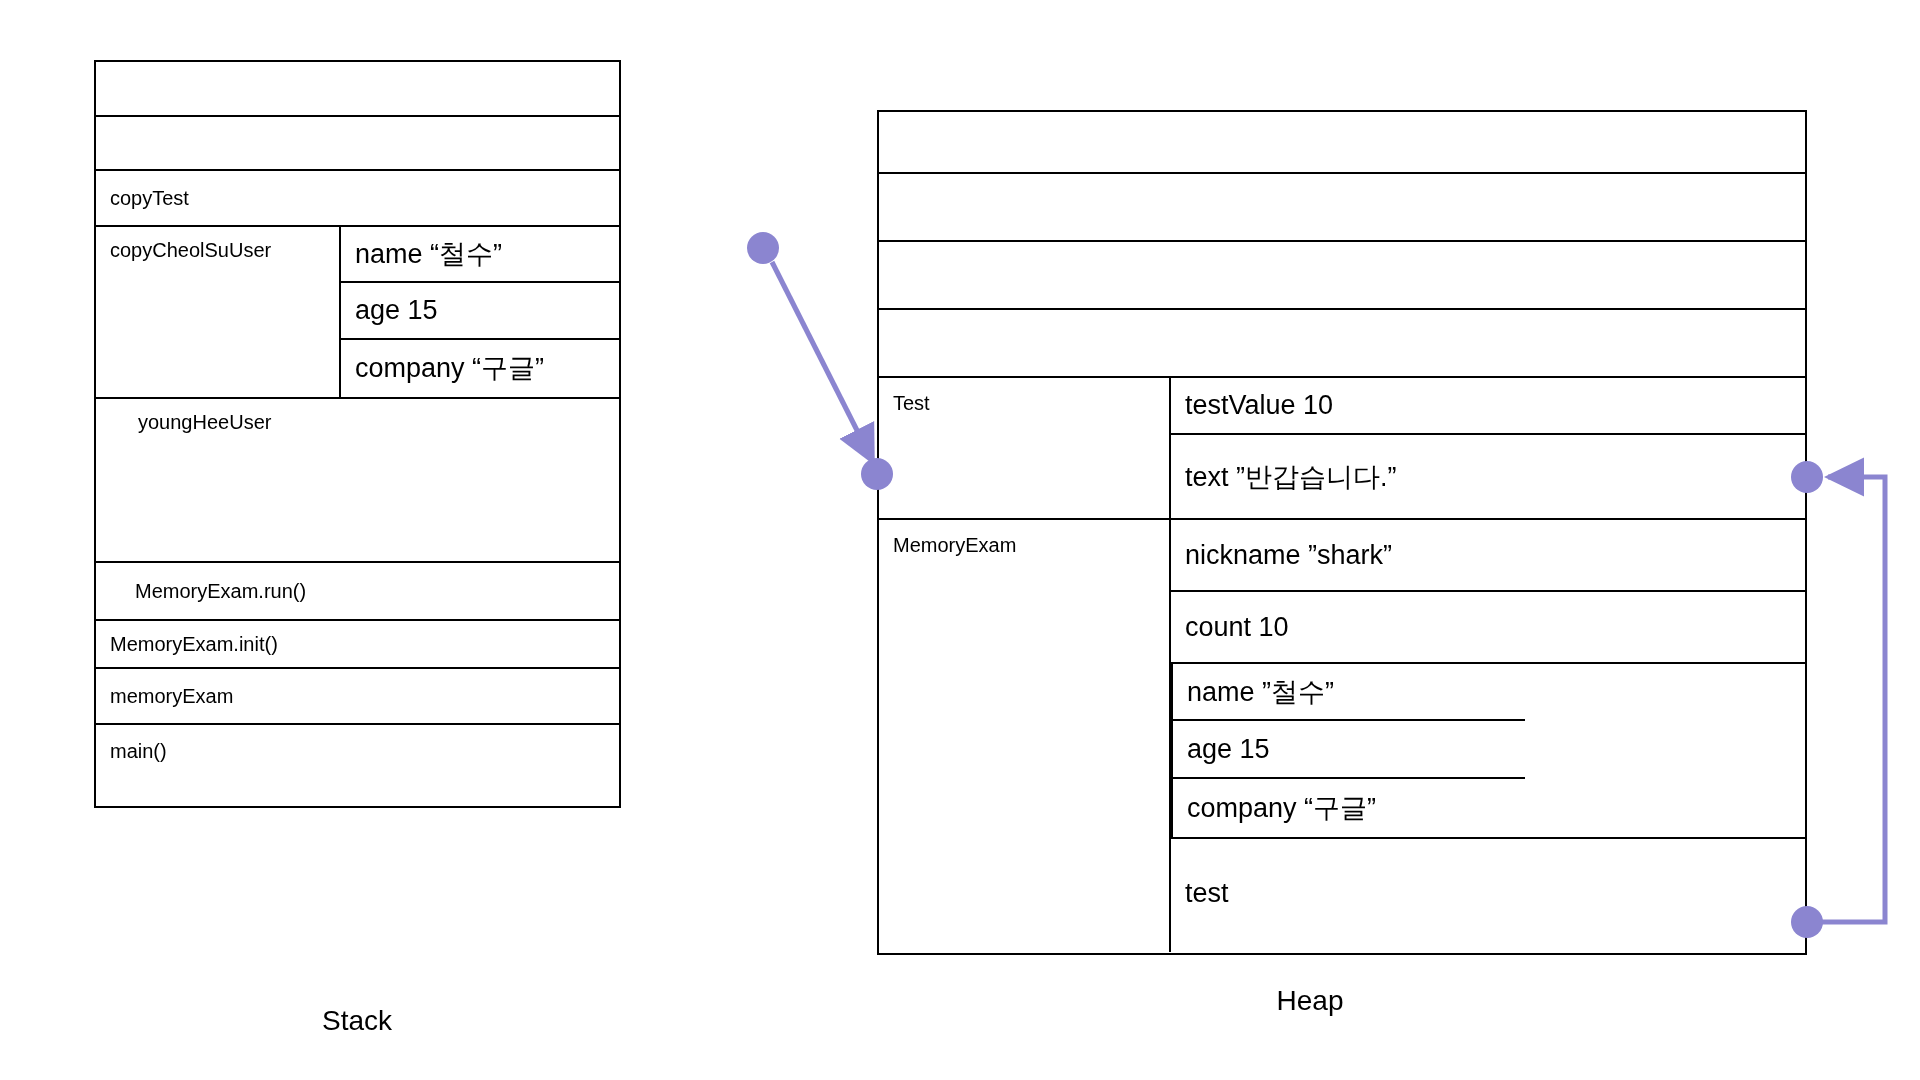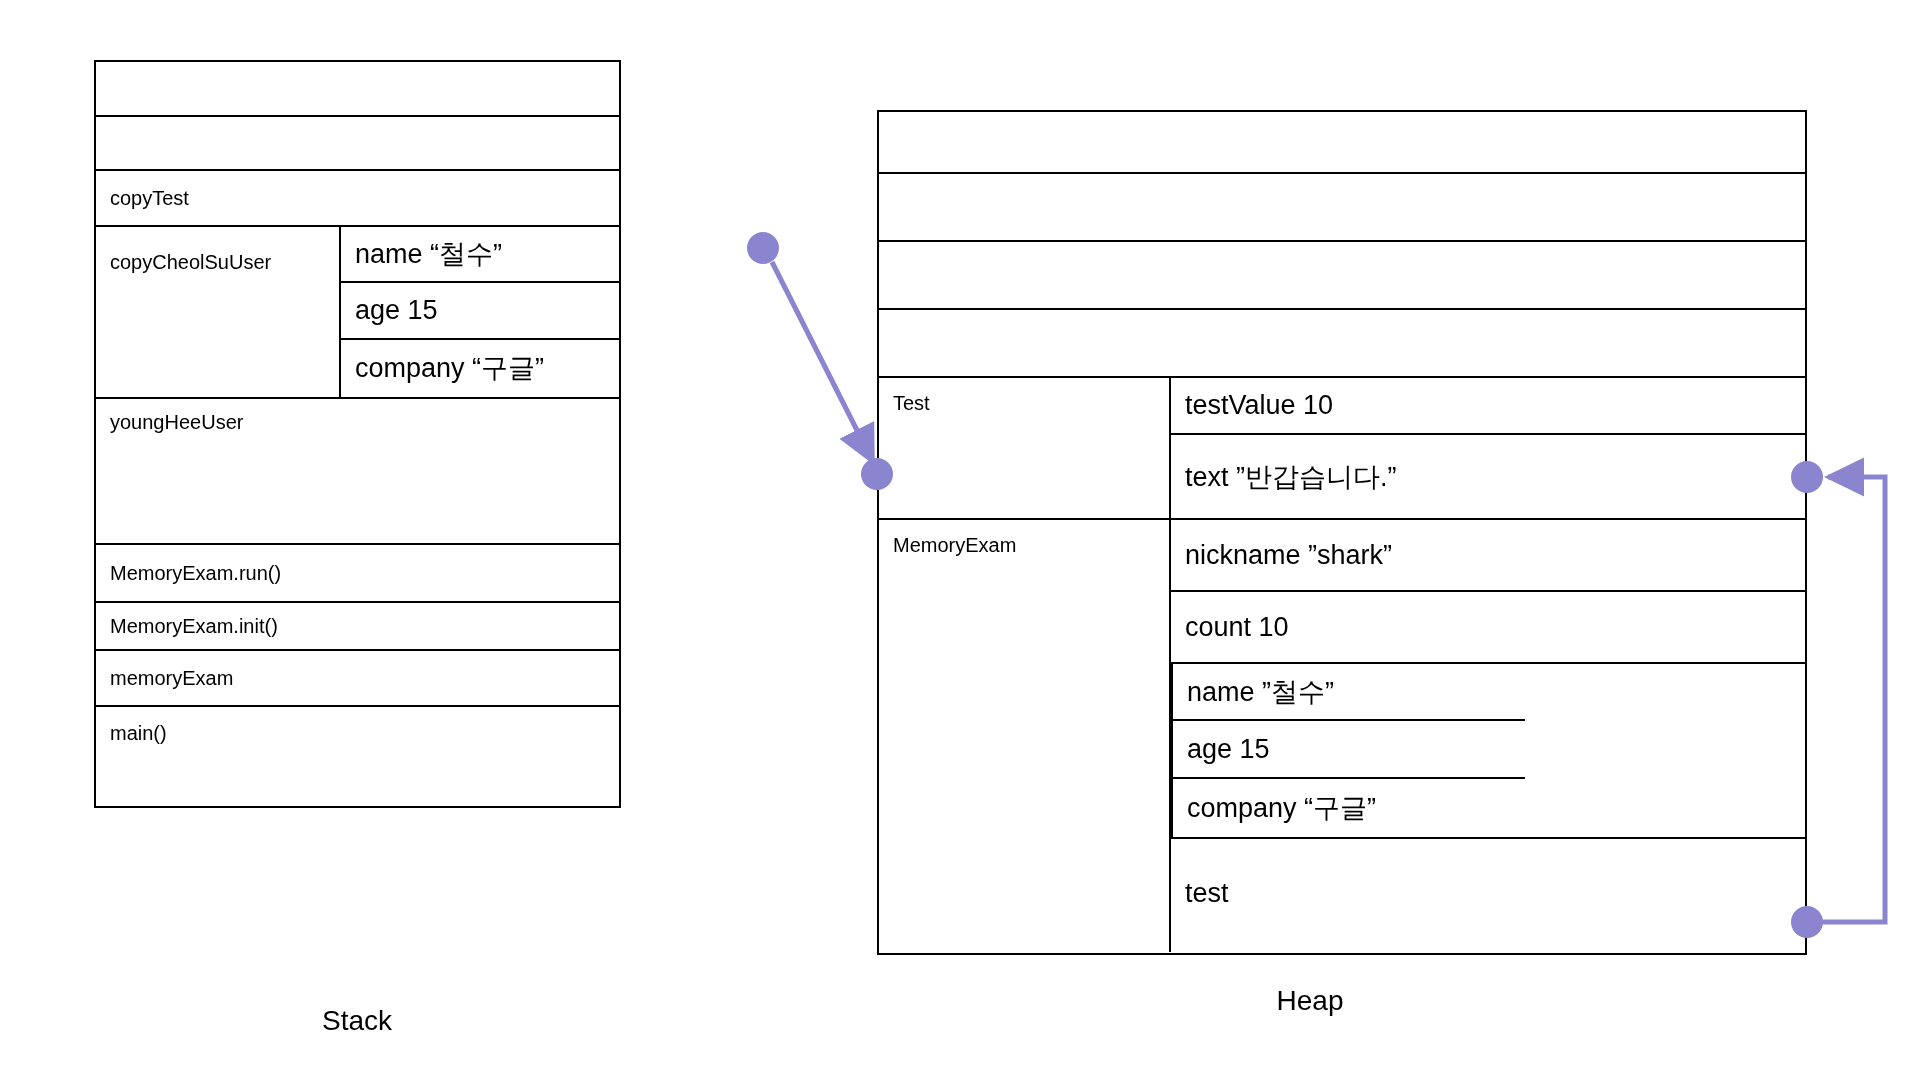--- a/index.html
+++ b/index.html
@@ -91,34 +91,34 @@
 
     <div class="row" style="height:54px;">
       <div class="cell blank" style="width:100%;"></div>
     </div>
 
     <div class="row" style="height:56px;">
       <div class="cell" style="width:100%;">copyTest</div>
     </div>
 
     <div class="row" style="height:172px;">
-      <div class="cell" style="width:243px; align-items:flex-start; padding-top:24px;">copyCheolSuUser</div>
+      <div class="cell" style="width:243px; align-items:flex-start; padding-top:12px;">copyCheolSuUser</div>
       <div class="subcol" style="width:280px;">
         <div class="srow" style="height:57px;">name “철수”</div>
         <div class="srow" style="height:57px;">age 15</div>
         <div class="srow" style="height:58px;">company “구글”</div>
       </div>
     </div>
 
-    <div class="row" style="height:146px;">
+    <div class="row" style="height:164px;padding-left:28px;">
       <div class="cell" style="width:243px; align-items:flex-start; padding-top:12px;">youngHeeUser</div>
     </div>
 
     <div class="row" style="height:58px;">
-      <div class="cell" style="width:100%;">MemoryExam.run()</div>
+      <div class="cell" style="width:100%;margin-left:25px;">MemoryExam.run()</div>
     </div>
 
     <div class="row" style="height:48px;">
       <div class="cell" style="width:100%;">MemoryExam.init()</div>
     </div>
 
     <div class="row" style="height:56px;">
       <div class="cell" style="width:100%;">memoryExam</div>
     </div>
 

